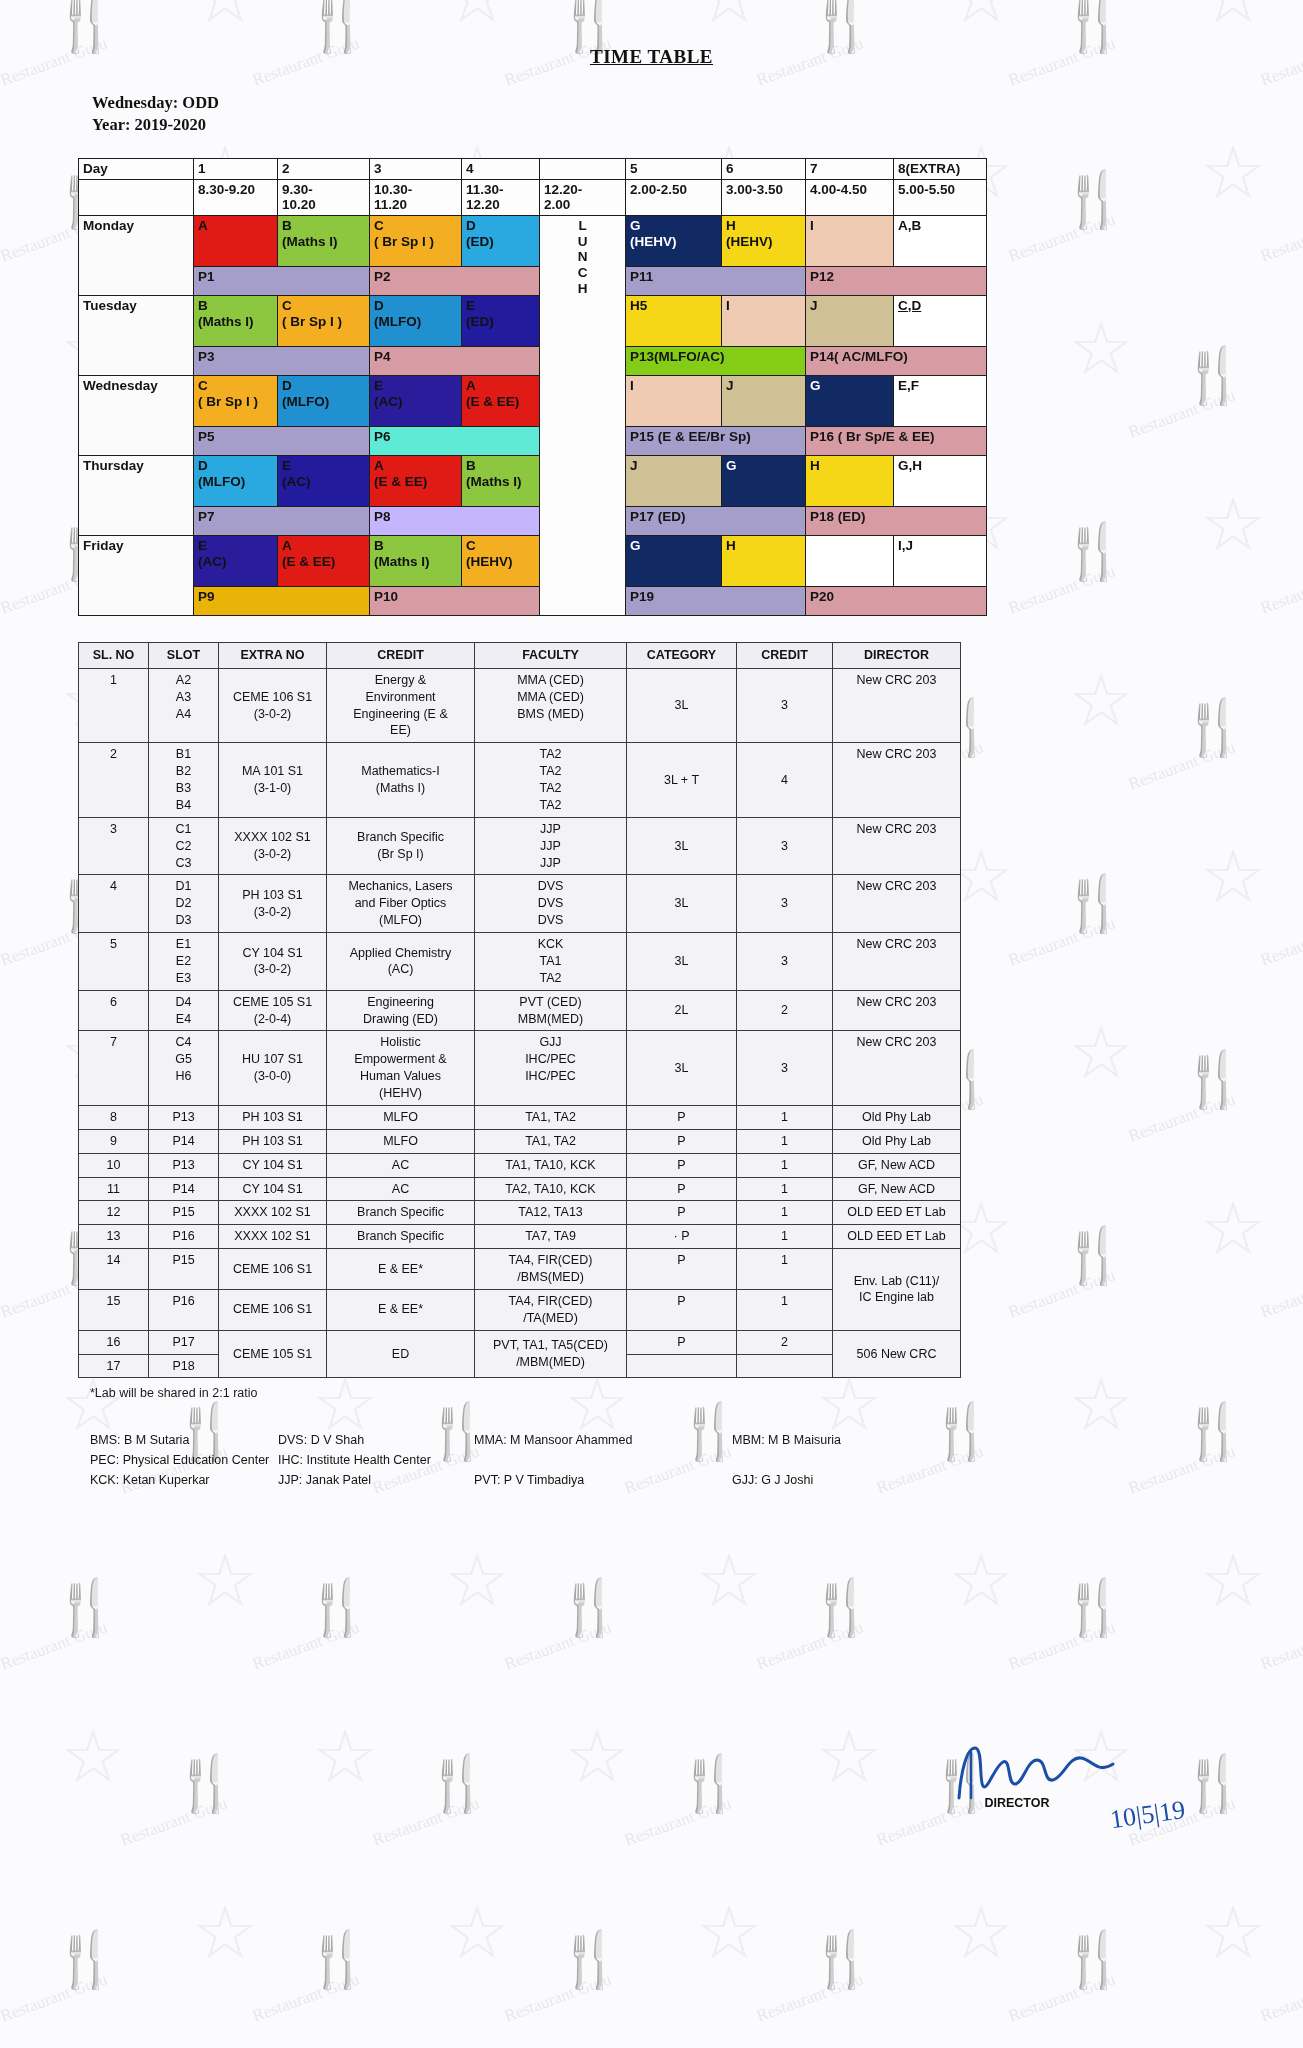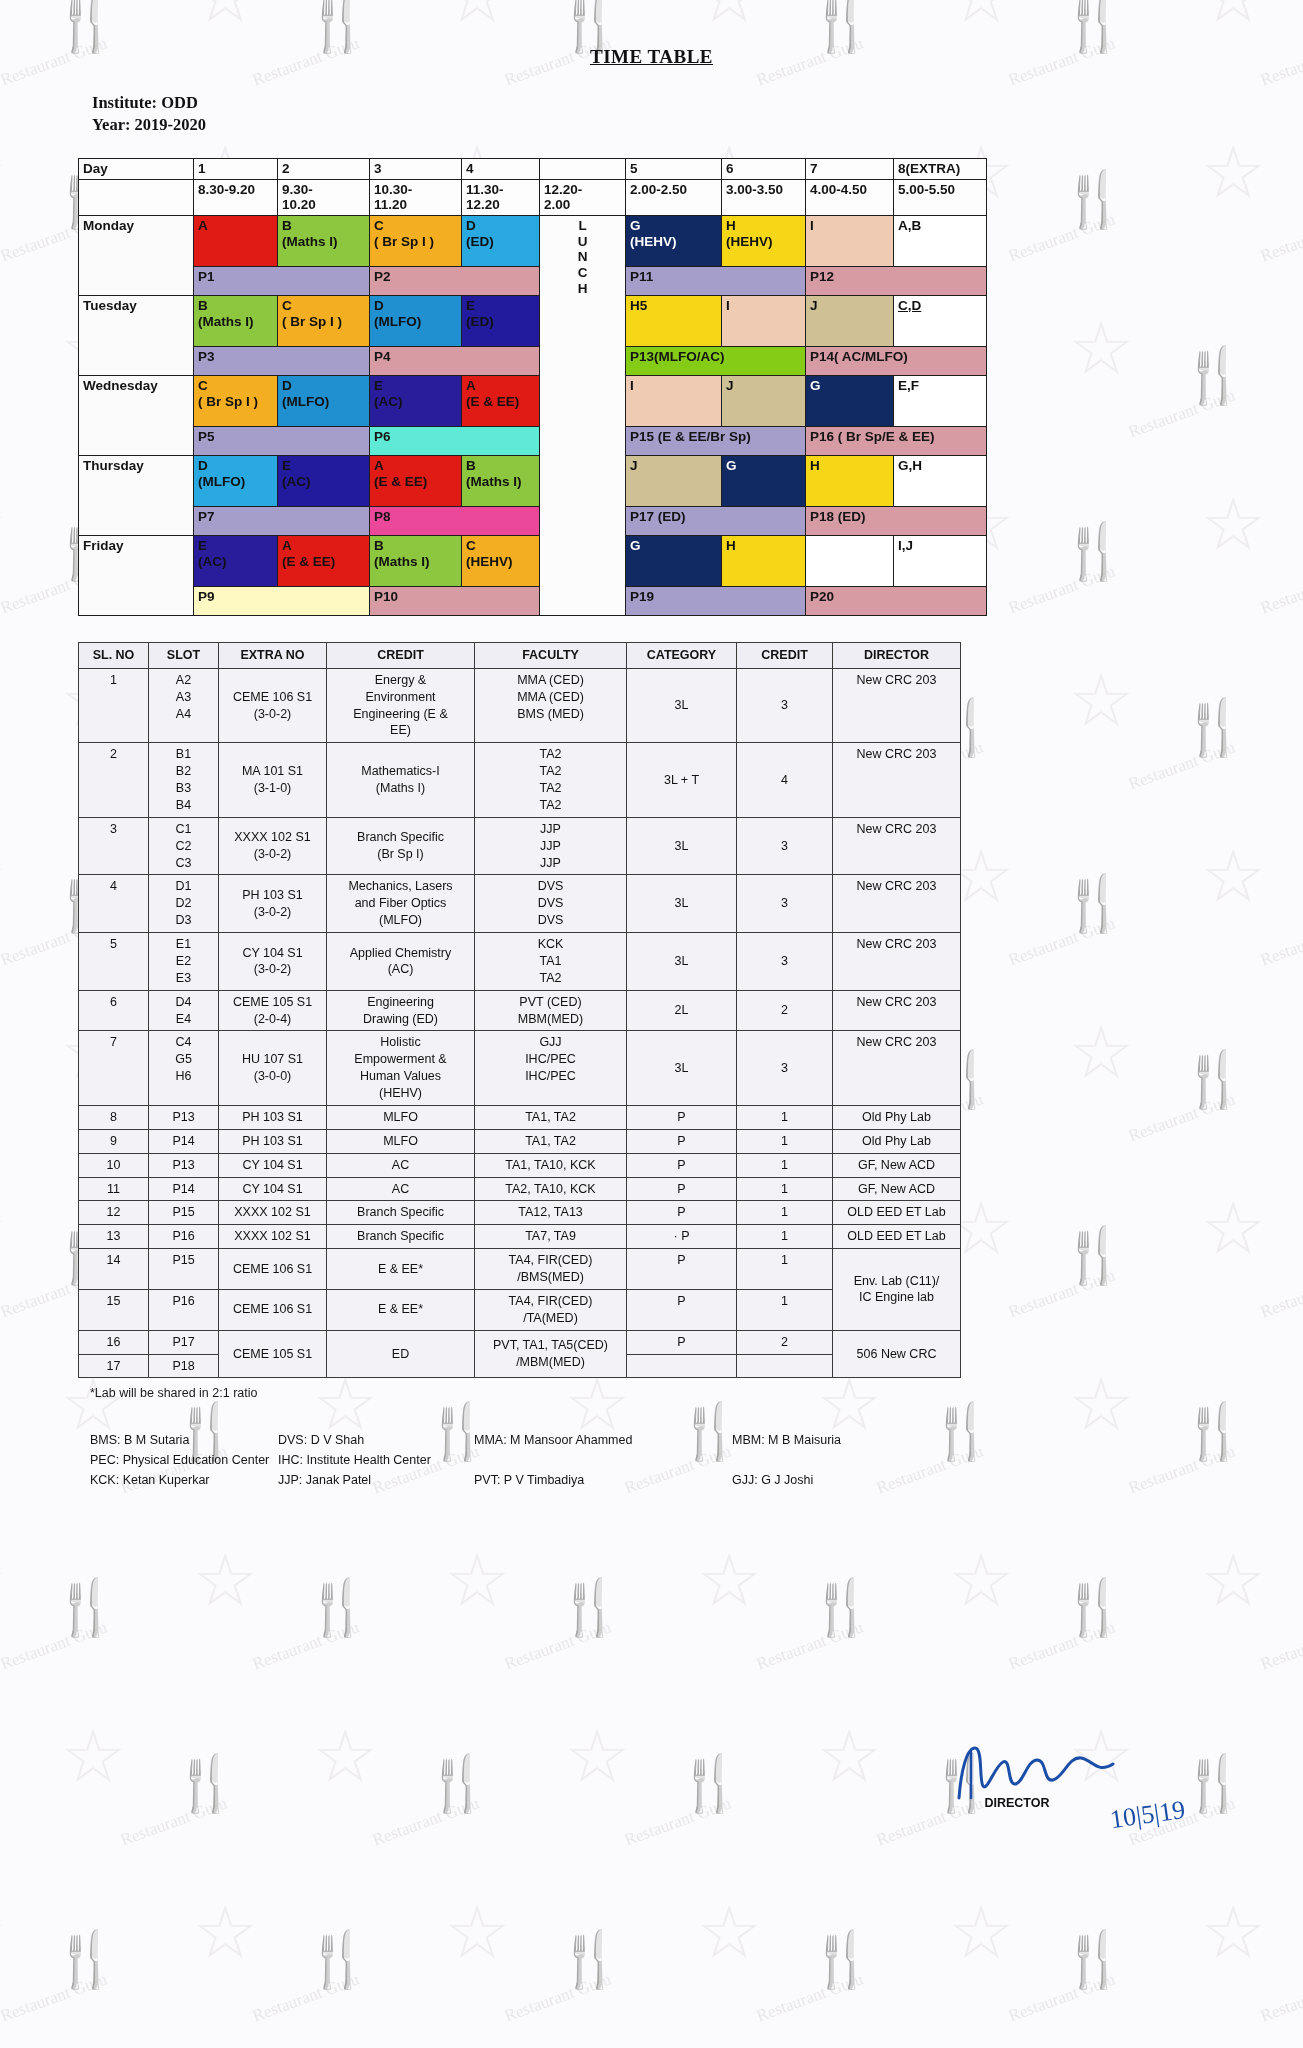--- a/index.html
+++ b/index.html
@@ -280,21 +280,21 @@
     <div class="wmstar" style="left:1200px;top:1896px;">☆</div>
     <div class="wm" style="left:1258px;top:1988px;">Restaurant Guru</div>
   </div>
 
 <div class="page">
 
   <div class="doc-title">TIME TABLE</div>
 
   <div class="hdr">
     <div class="lines">
-      <div>Institute: ODD</div>
+      <div>Wednesday: ODD</div>
       <div>Year: 2019-2020</div>
     </div>
   </div>
 
   <div class="tt-wrap">
     <table class="tt">
       <colgroup>
         <col style="width:115px">
           <col style="width:84px">
           <col style="width:92px">
@@ -485,21 +485,21 @@
               <span class="cellcode">H</span>
               <span class="cellsub"></span>
             </td>
             <td class="slot" style="background:#ffffff;color:#111111;">
               <span class="cellcode">G,H</span>
               <span class="cellsub"></span>
             </td>
           </tr>
           <tr>
             <td class="lab" colspan="2" style="background:#a59ecb">P7</td>
-            <td class="lab" colspan="2" style="background:#ec4899">P8</td>
+            <td class="lab" colspan="2" style="background:#c4b5fd">P8</td>
             <td class="lab" colspan="2" style="background:#a59ecb">P17 (ED)</td>
             <td class="lab" colspan="2" style="background:#d79ba3">P18 (ED)</td>
           </tr>
           <tr>
             <td class="daycell" rowspan="2">Friday</td>
             <td class="slot" style="background:#2a1d9c;color:#111111;">
               <span class="cellcode">E</span>
               <span class="cellsub">(AC)</span>
             </td>
             <td class="slot" style="background:#e01b16;color:#111111;">
@@ -525,21 +525,21 @@
             <td class="slot" style="background:#ffffff;color:#111111;">
               <span class="cellcode"></span>
               <span class="cellsub"></span>
             </td>
             <td class="slot" style="background:#ffffff;color:#111111;">
               <span class="cellcode">I,J</span>
               <span class="cellsub"></span>
             </td>
           </tr>
           <tr>
-            <td class="lab" colspan="2" style="background:#fef9c3">P9</td>
+            <td class="lab" colspan="2" style="background:#eab308">P9</td>
             <td class="lab" colspan="2" style="background:#d79ba3">P10</td>
             <td class="lab" colspan="2" style="background:#a59ecb">P19</td>
             <td class="lab" colspan="2" style="background:#d79ba3">P20</td>
           </tr>
         </tbody>
     </table>
   </div>
 
   <div class="ct-wrap">
     <table class="ct">

